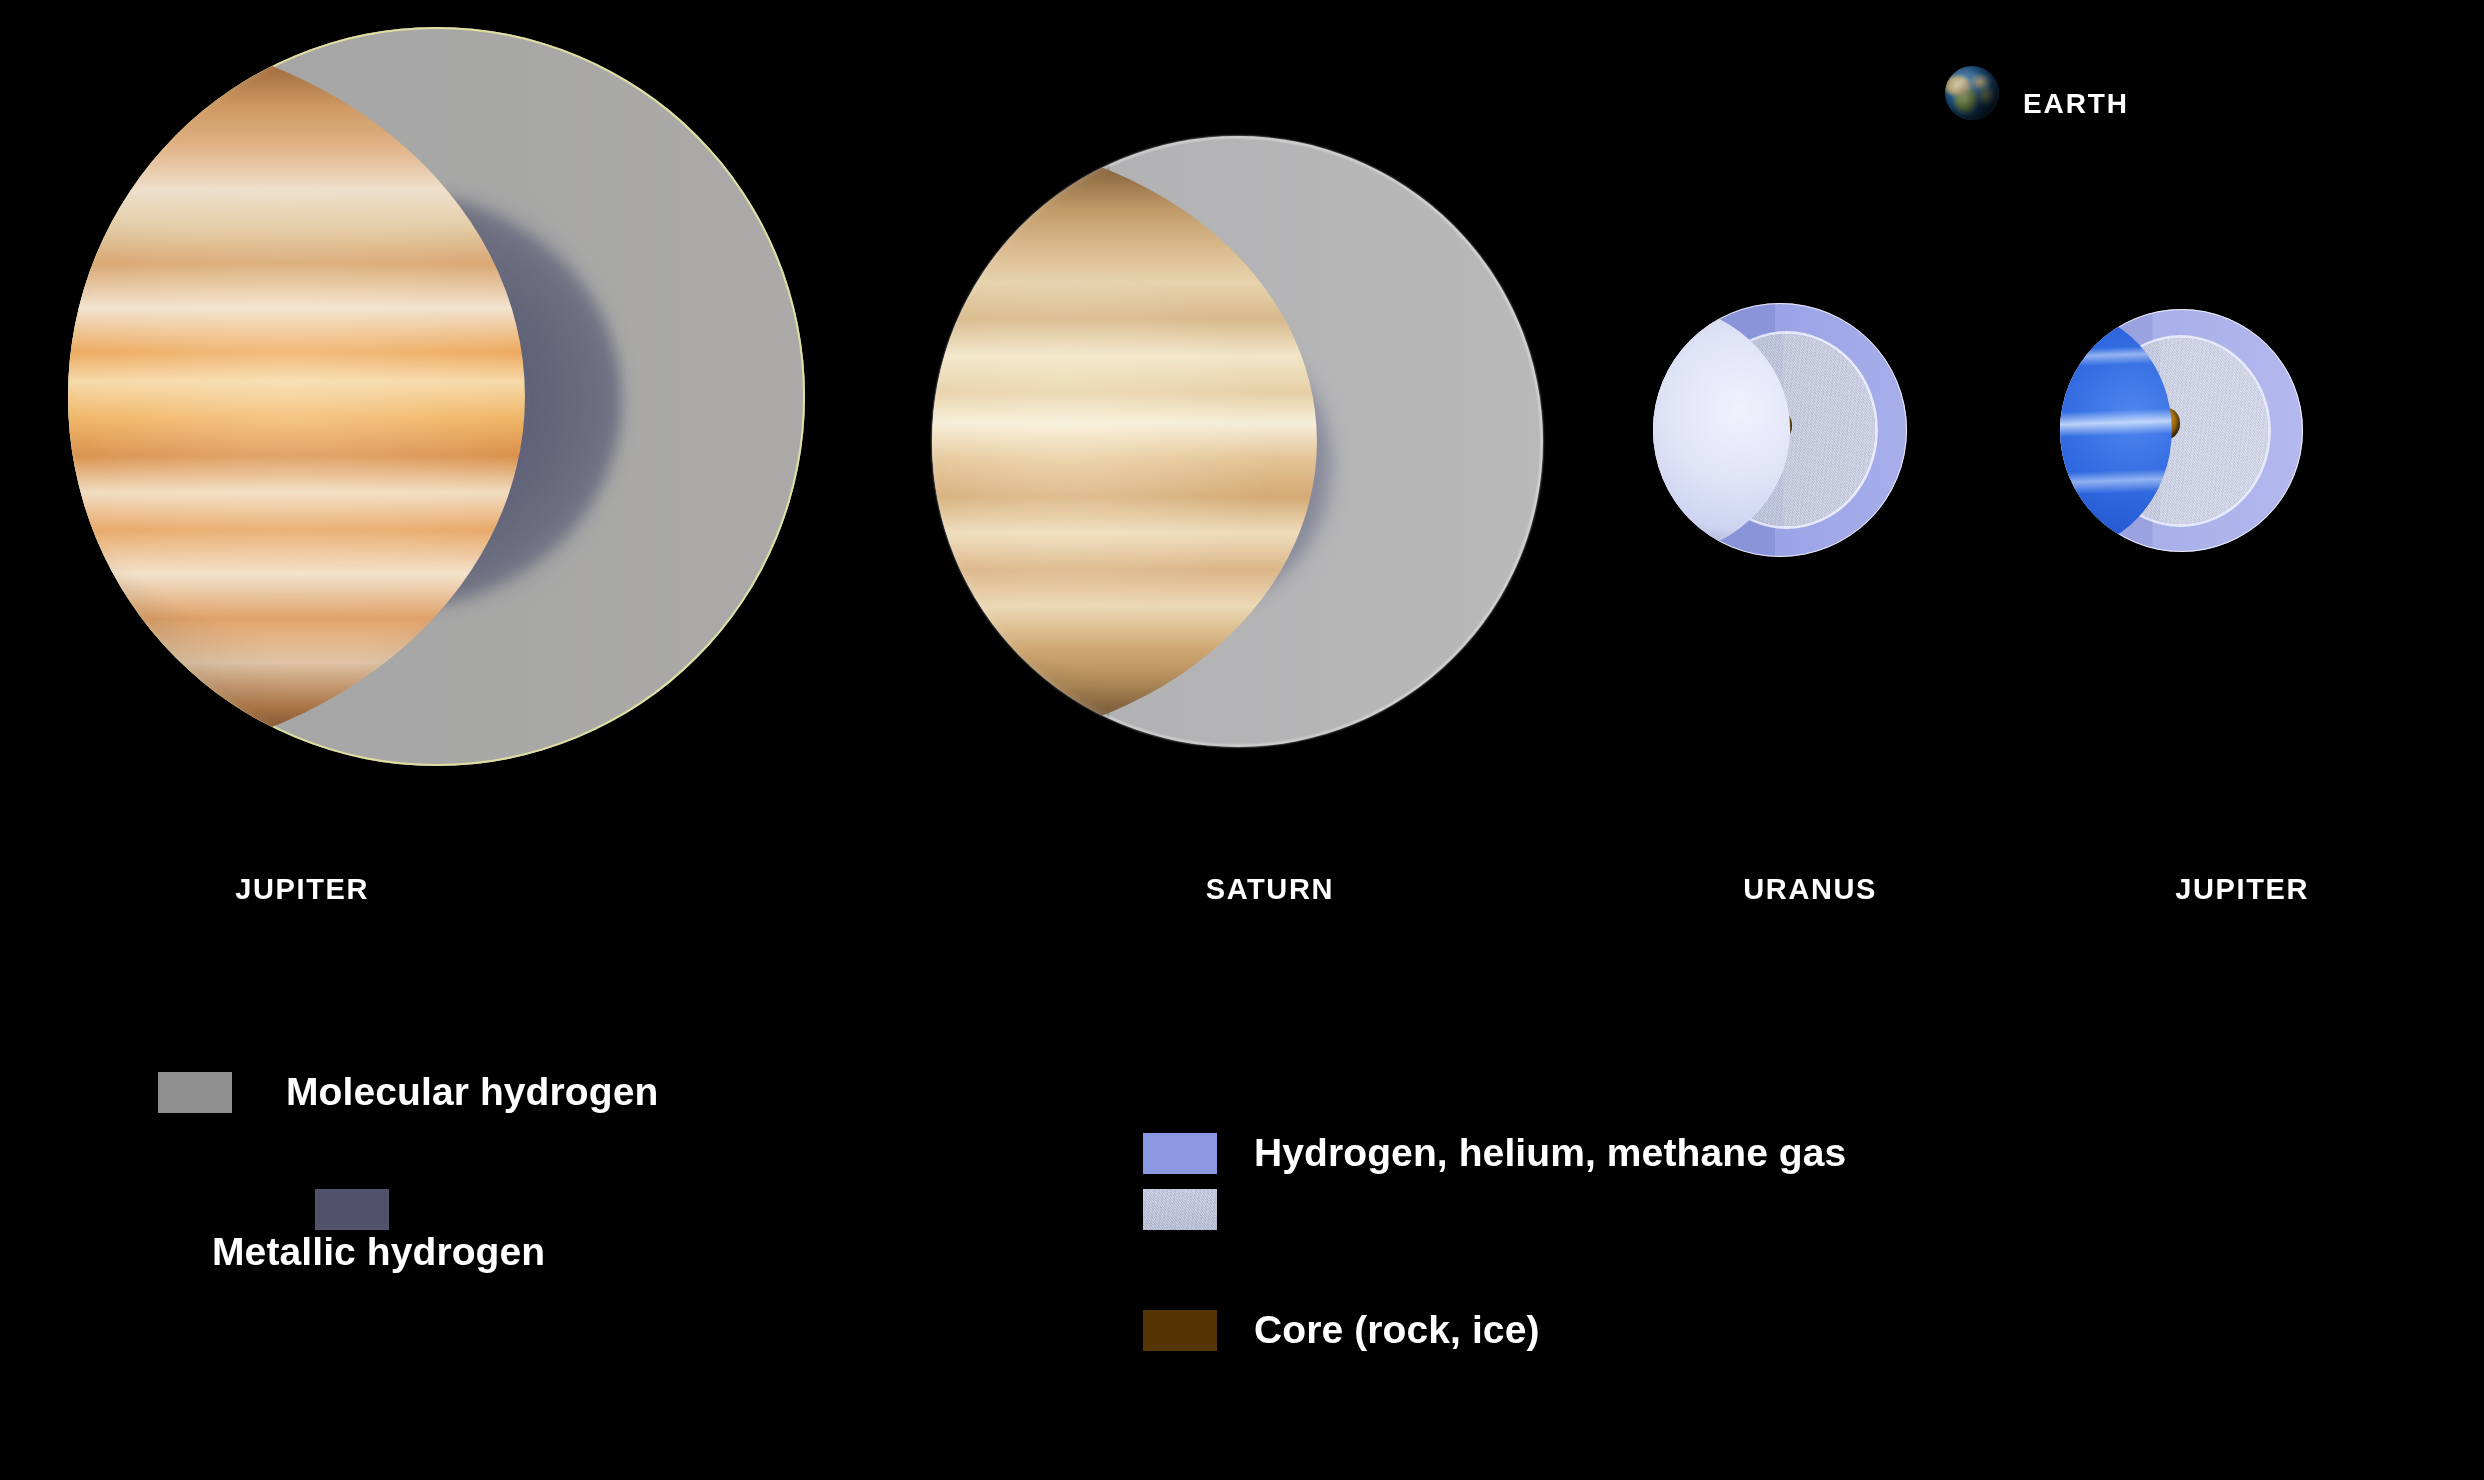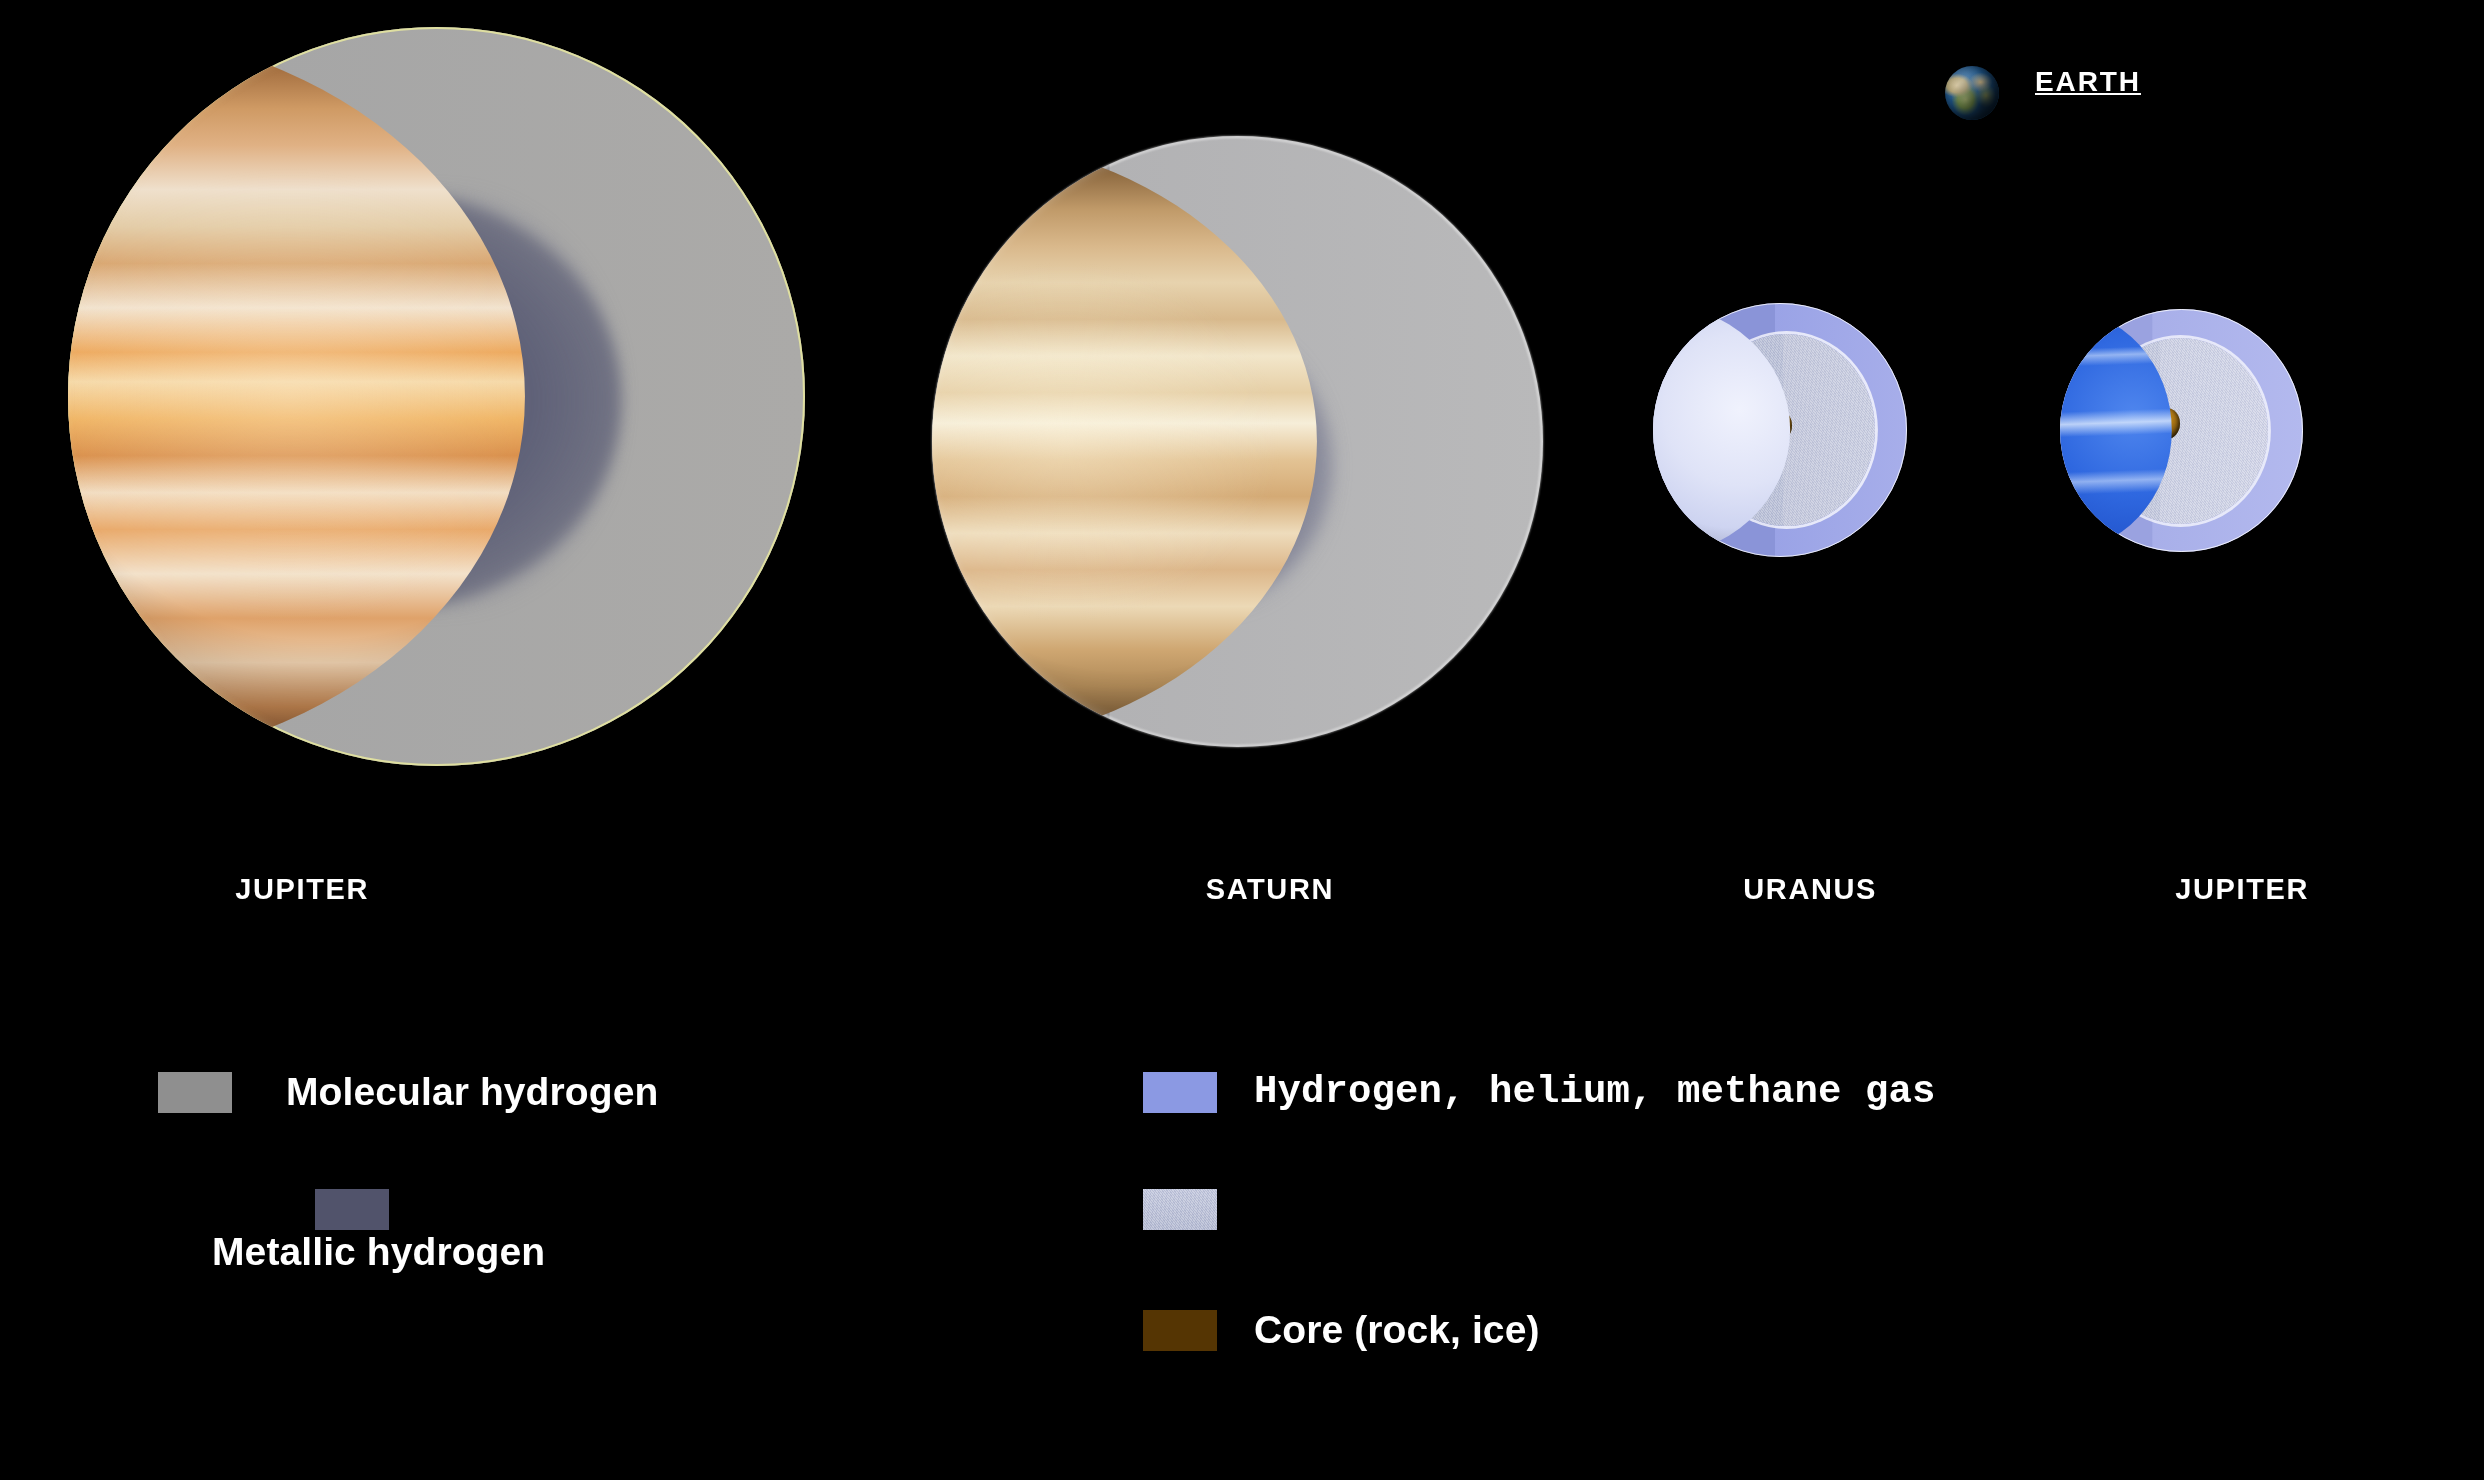--- a/index.html
+++ b/index.html
@@ -21,23 +21,22 @@
     height: 1481px;
     background: #000000;
   }
 
   
   #earth-badge {
     position: absolute;
     left: 1945px;
     top: 66px;
     display: flex;
-    align-items: flex-start;
-    gap: 36px;
-    text-decoration: underline;
+    align-items: flex-end;
+    gap: 24px;
   }
   #earth-globe {
     width: 54px;
     height: 54px;
     border-radius: 50%;
     position: relative;
     overflow: hidden;
     background:
       radial-gradient(circle at 33% 30%, rgba(255,255,255,0.30) 0%, rgba(255,255,255,0.0) 42%),
       radial-gradient(ellipse 30% 22% at 22% 36%, #c8b68a 0%, #a89868 60%, rgba(168,152,104,0) 100%),
@@ -344,21 +343,21 @@
       </div>
 
       <div class="legend-row" style="left:158px; top:1189px;flex-direction:column;">
         <div class="legend-swatch" style="background:#51536b;"></div>
         <div class="legend-text">Metallic hydrogen</div>
       </div>
     </div>
 
     <div class="legend-col legend-col-right">
 
-      <div class="legend-row" style="left:1143px; top:1070px;font-family:Liberation Mono, monospace;">
+      <div class="legend-row" style="left:1143px; top:1131px;">
         <div class="legend-swatch" style="background:#8b99e3;"></div>
         <div class="legend-text">Hydrogen, helium, methane gas</div>
       </div>
 
       <div class="legend-row" style="left:1143px; top:1189px;">
         <div class="legend-swatch" style="background:
                repeating-linear-gradient(52deg, rgba(255,255,255,0.20) 0 1px, rgba(130,138,175,0.16) 1px 1.9px),
                linear-gradient(180deg,#c3c8dd 0%,#b5bbd2 100%);"></div>
       </div>
 

